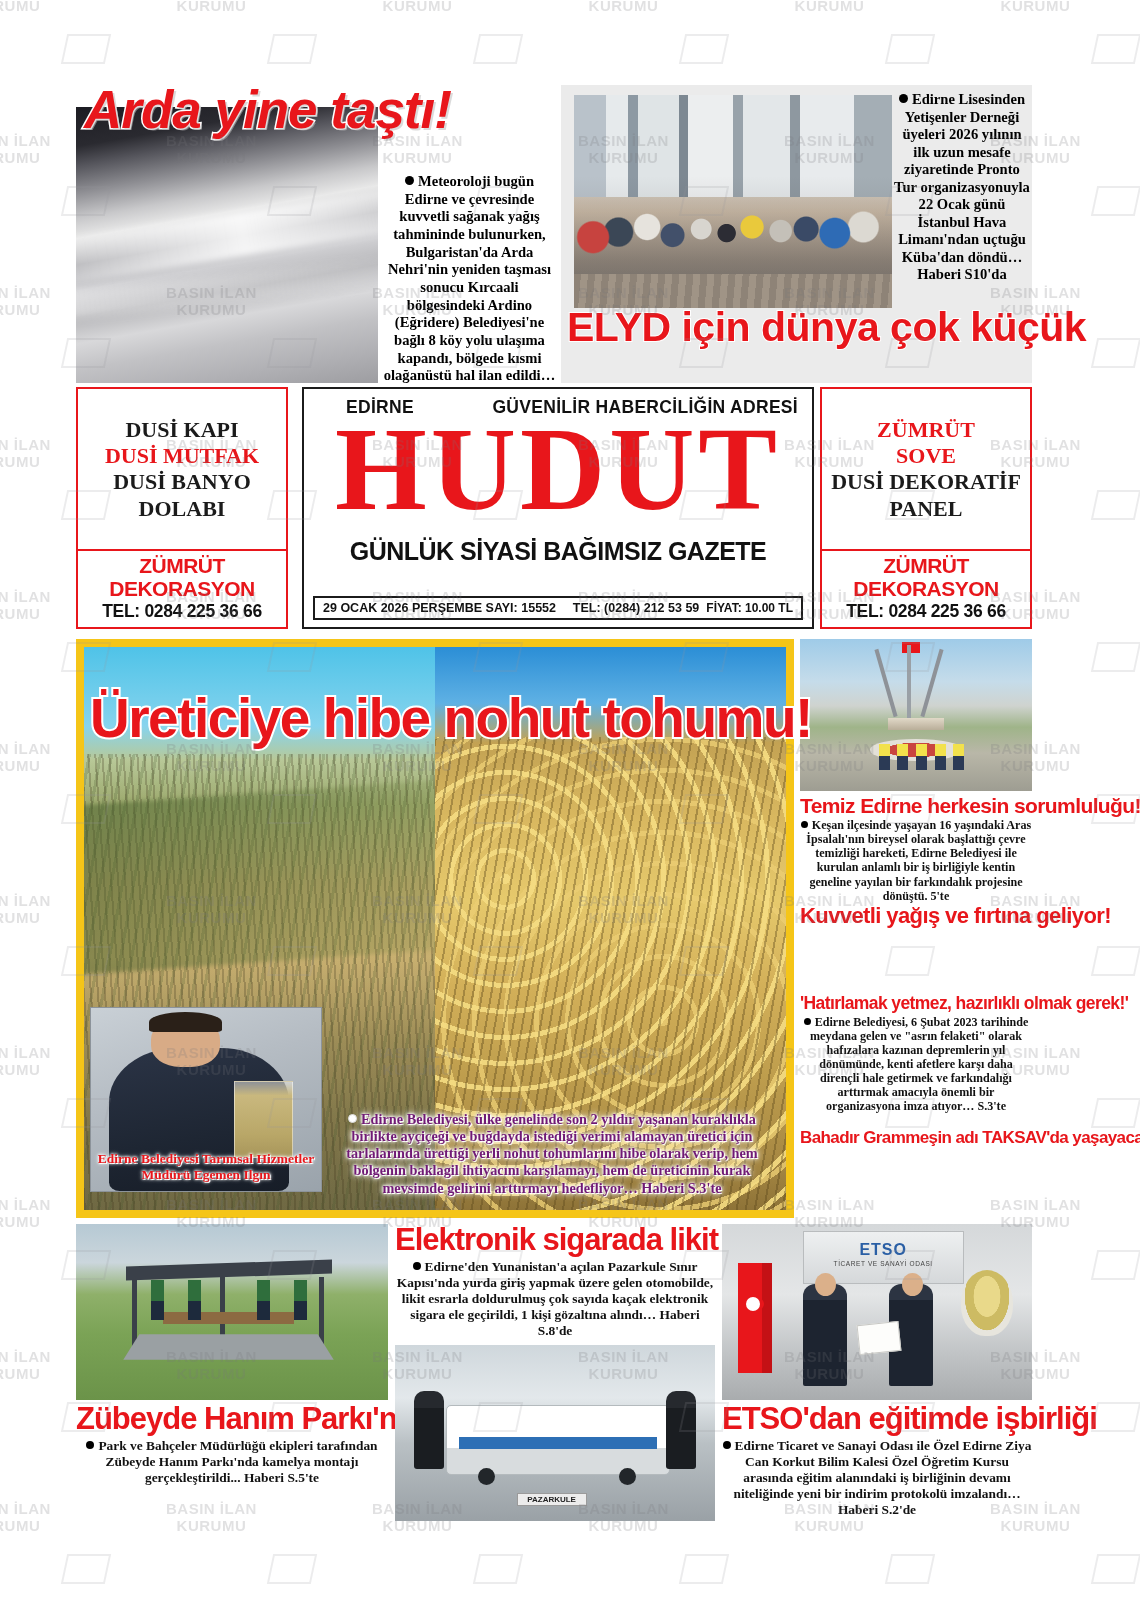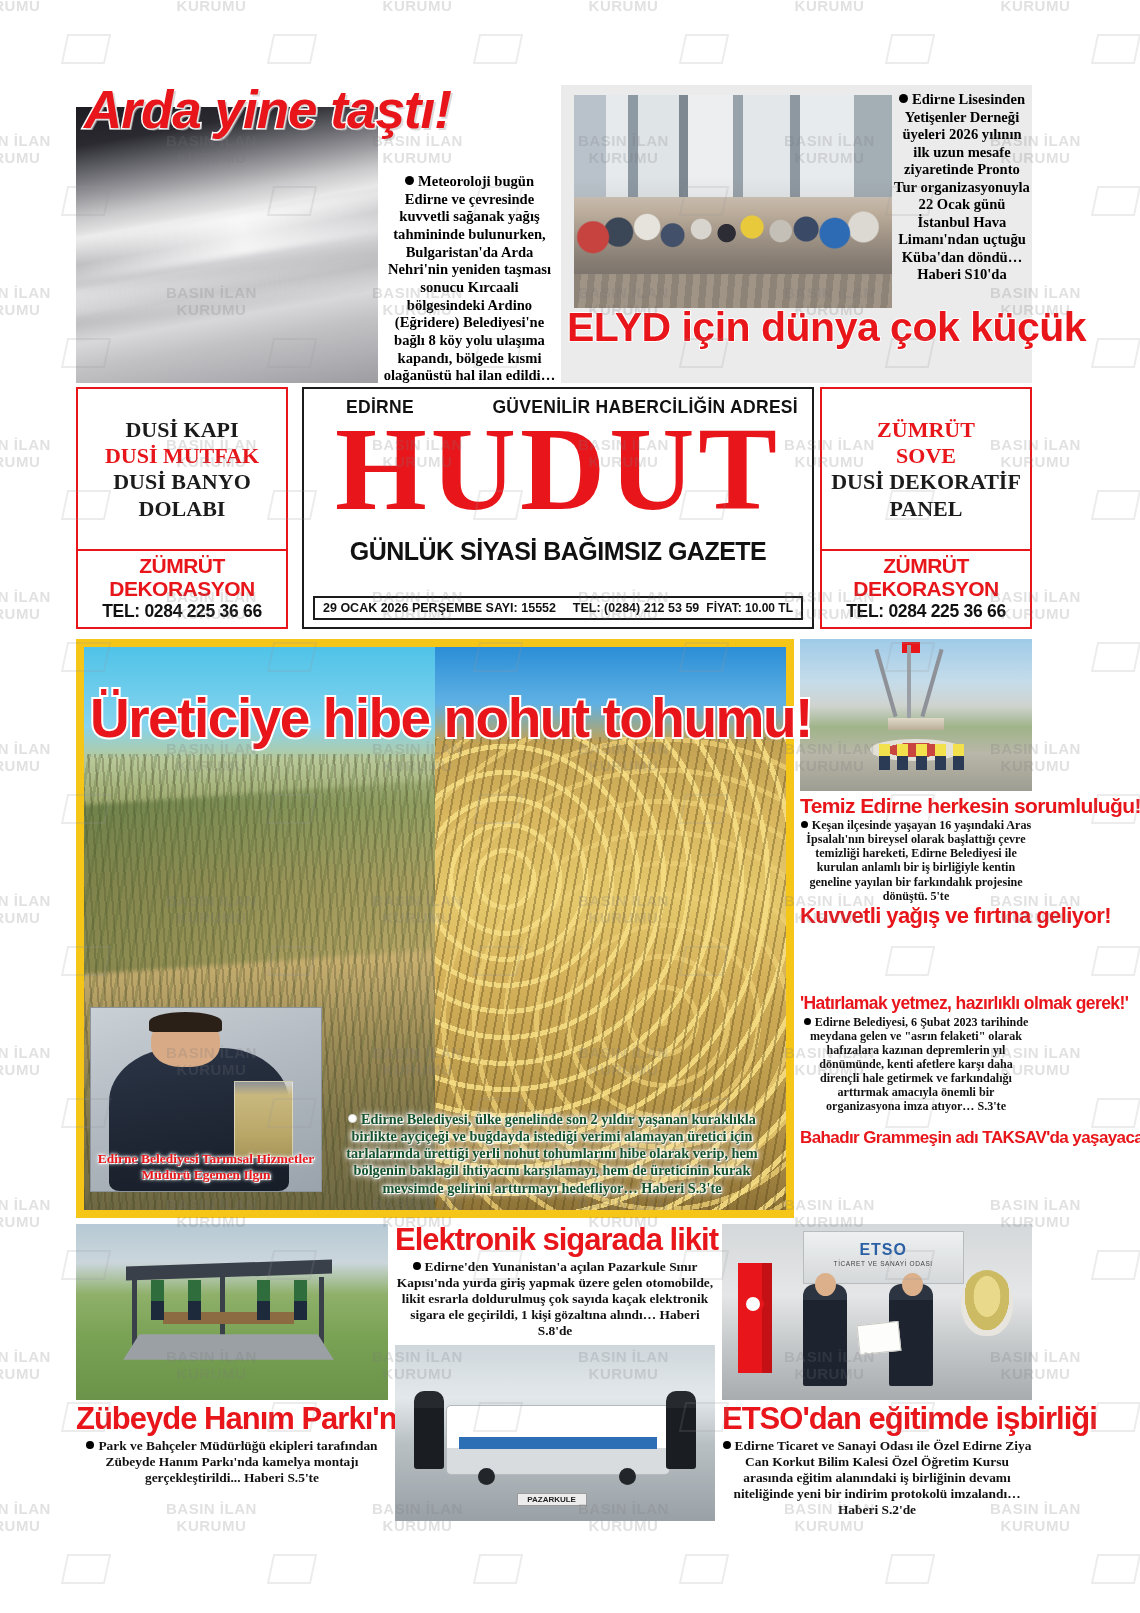--- a/index.html
+++ b/index.html
@@ -305,21 +305,21 @@
     text-align: center;
     font-size: 13.5px; font-weight: bold; line-height: 1.18;
     color: #e8161b;
     z-index: 9;
     text-shadow: 0 0 3px #fff, 0 0 3px #fff, 0 0 5px #fff, 1px 1px 0 #fff;
   }
   .lead-cap {
     position: absolute; left: 254px; top: 472px; width: 444px;
     text-align: center;
     font-size: 14.3px; font-weight: bold; line-height: 1.2;
-    color: #14532d;
+    color: #701a75;
     z-index: 9;
     text-shadow: 0 0 3px #fff, 0 0 3px #fff, 0 0 6px #fff, 0 0 8px #fff, 1px 1px 0 #fff;
   }
 
   
   .rail {
     position: absolute; left: 722px; top: 0; width: 234px; height: 579px;
     background: #fff;
   }
   .rail-photo {

